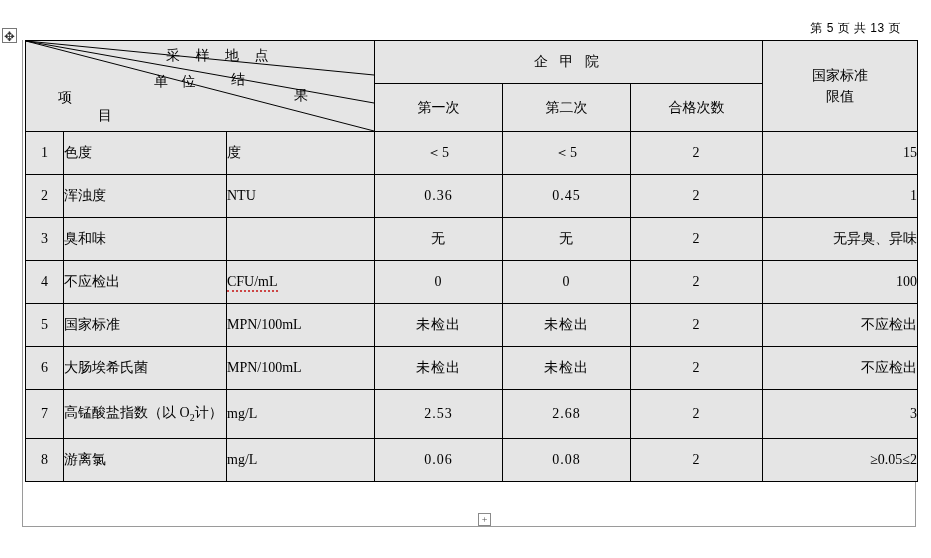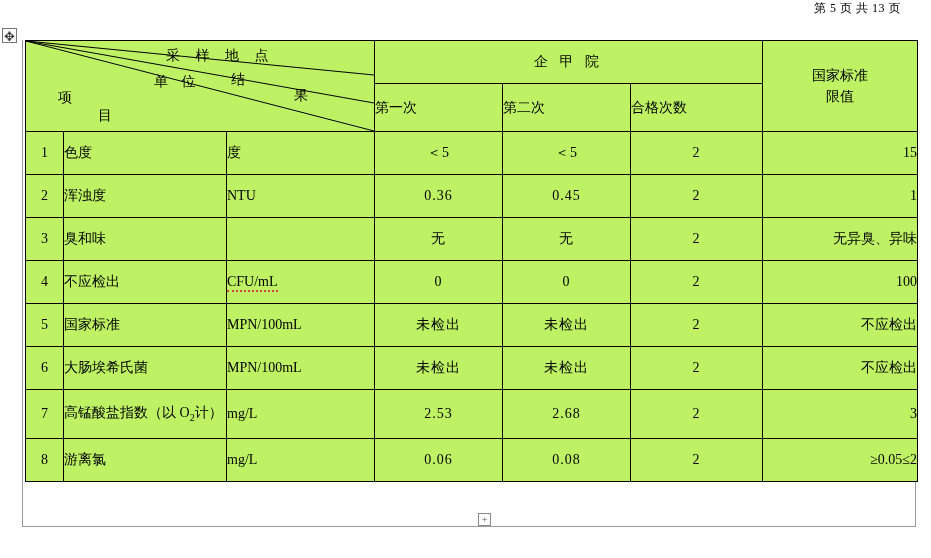--- a/index.html
+++ b/index.html
@@ -12,23 +12,23 @@
     height: 558px;
     position: relative;
     font-family: "Liberation Serif", serif;
     color: #000000;
     overflow: hidden;
   }
 
   
   .page-num {
     position: absolute;
-    top: 0;
+    top: 20px;
     right: 30px;
-    font-family: Liberation Serif, serif;
+    font-family: Liberation Sans, sans-serif;
     font-size: 12px;
     letter-spacing: 0.5px;
     white-space: nowrap;
   }
 
   
   .doc-area {
     position: absolute;
     left: 22px;
     top: 40px;
@@ -75,21 +75,21 @@
   .nub-bottom  { left: 455px; bottom: 0px; }
 
   
   table.data {
     position: absolute;
     left: 25px;
     top: 40px;
     border-collapse: collapse;
     table-layout: fixed;
     width: 892px;
-    background: #bef264;
+    background: #e5e5e5;
   }
   table.data td, table.data th {
     border: 1px solid #000000;
     padding: 0;
     font-weight: normal;
     font-size: 14px;
     vertical-align: middle;
   }
 
   
@@ -127,20 +127,21 @@
   .lbl-xiang { left: 32px; top: 48px; }
   .lbl-mu    { left: 72px; top: 66px; }
 
   .hdr-center {
     text-align: center;
     font-size: 15px;
     letter-spacing: 4px;
     height: 42px;
   }
   .hdr-sub {
+    text-align: center;
     font-size: 14px;
     height: 46px;
   }
   .hdr-std {
     text-align: center;
     font-size: 14px;
     line-height: 1.5;
     height: 90px;
     border-radius: 6px;
   }

